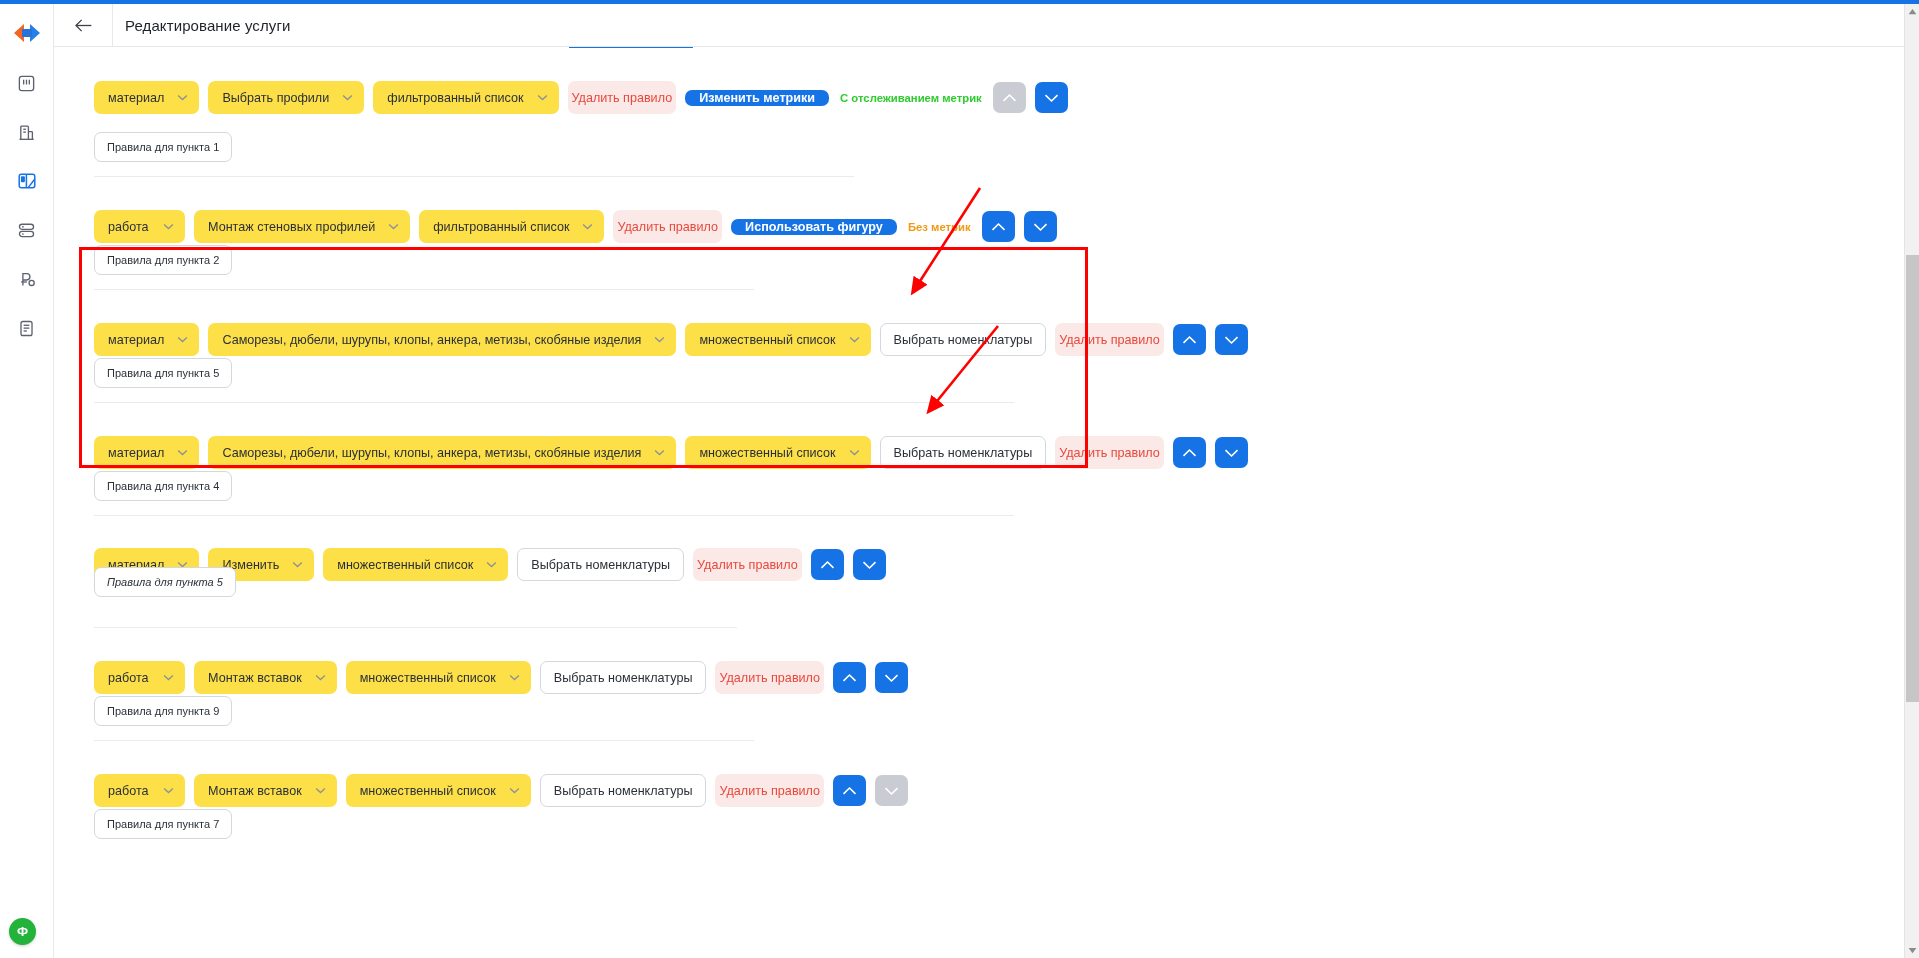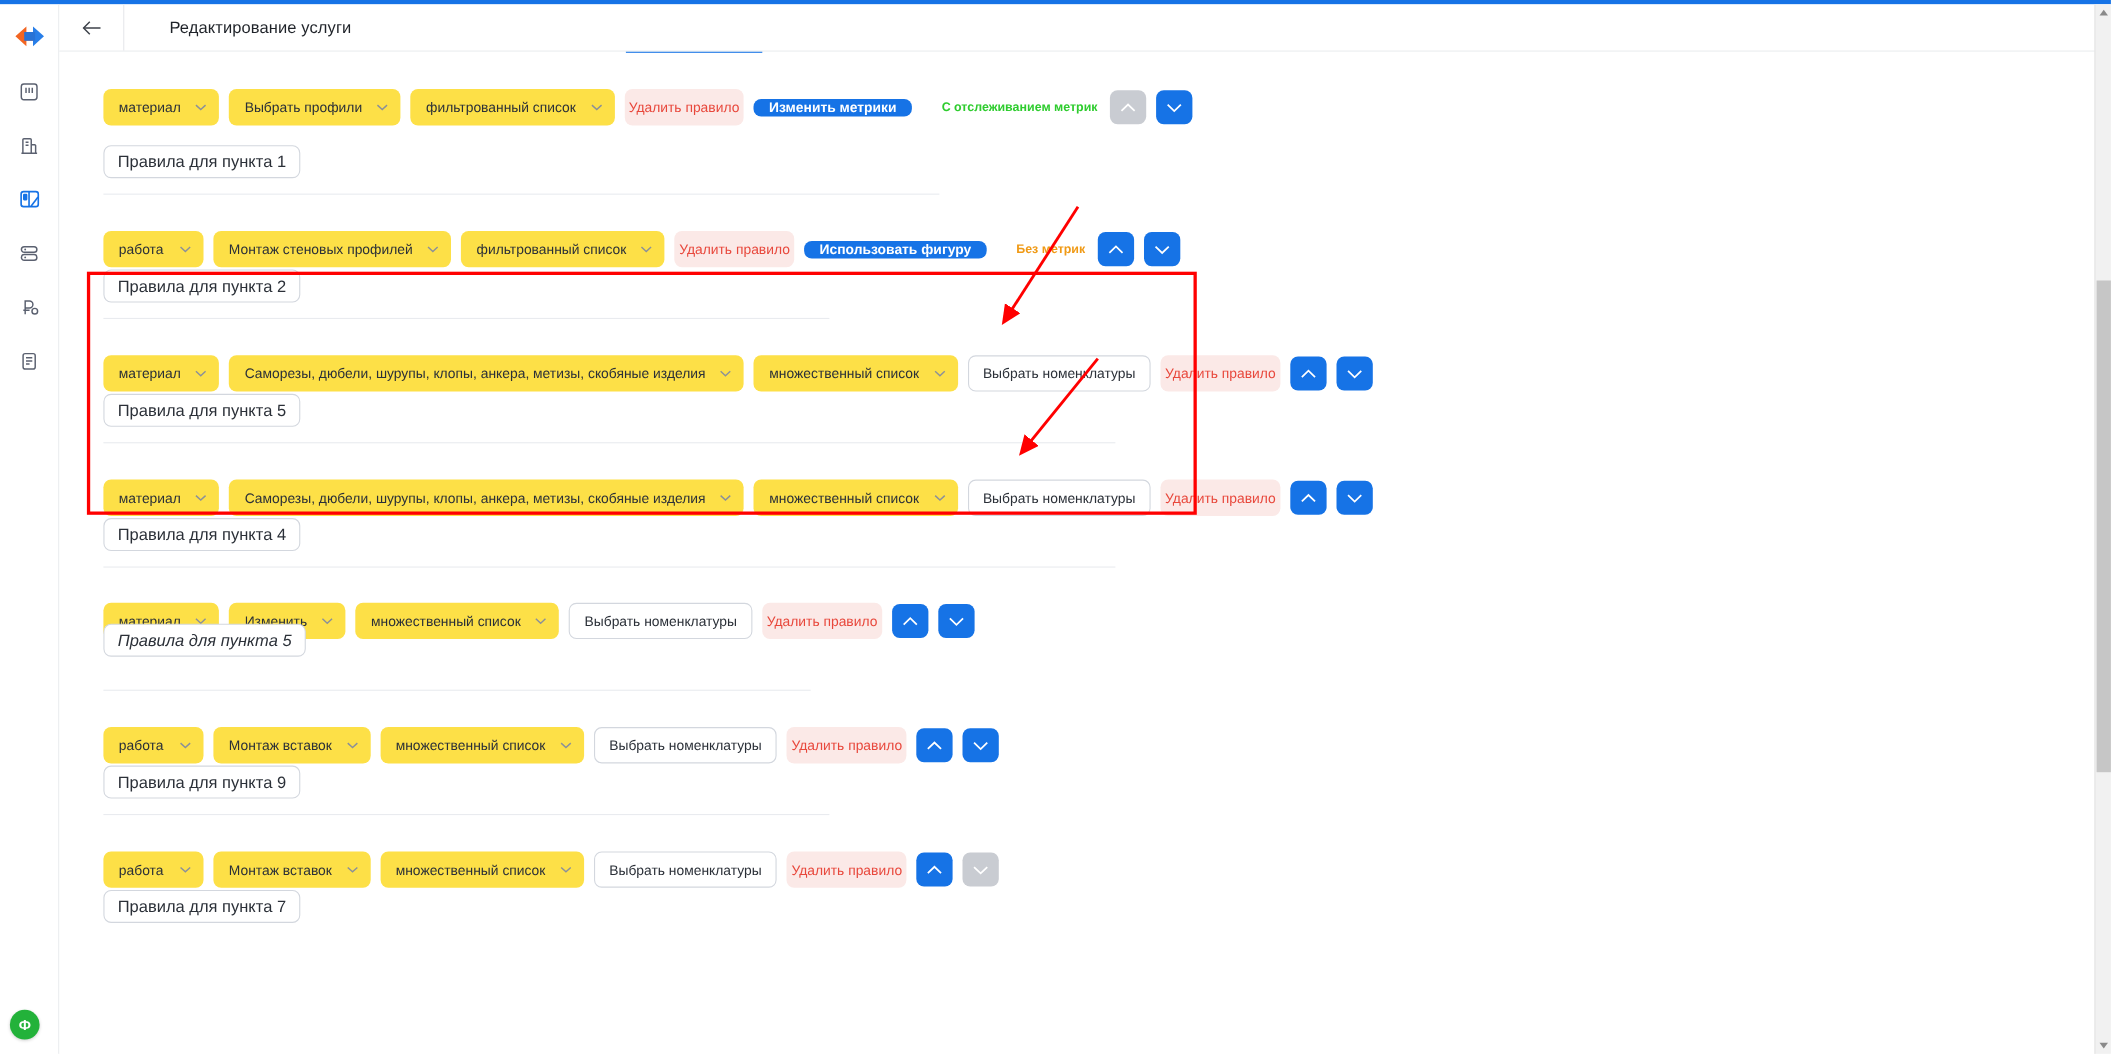--- a/index.html
+++ b/index.html
@@ -56,21 +56,21 @@
   }
   .back-btn {
     width: 58px; height: 42px;
     display: flex; align-items: center; justify-content: center;
     cursor: pointer; color: #3c4149;
   }
   .header-divider {
     width: 1px; height: 42px; background: #e6e8ec;
   }
   .page-title {
-    margin-left: 41px;
+    margin-left: 12px;
     font-size: 15px; color: #1f2329; letter-spacing: .1px;
   }
 
   
   .main {
     position: absolute; left: 54px; top: 47px;
     width: 1850px; height: 911px;
     background: #ffffff;
     overflow: hidden;
   }
@@ -116,40 +116,40 @@
   }
   .btn-primary {
     background: #1673e6; border: none; border-radius: 7px;
     height: 16px; padding: 0 14px;
     display: flex; align-items: center;
     font-size: 12.6px; color: #ffffff; font-weight: 600;
     cursor: pointer; white-space: nowrap;
   }
   .metric-tag {
     font-size: 11.3px; font-weight: 700; white-space: nowrap;
-    margin-left: 18px; margin-right: 2px;
+    margin-left: 2px; margin-right: 2px;
   }
   .metric-ok { color: #2ecc2e; }
   .metric-none { color: #f09a16; }
 
   .arrow-btn {
     width: 33px; height: 31px; border-radius: 7px;
     background: #1673e6; border: none;
     display: flex; align-items: center; justify-content: center;
     cursor: pointer;
   }
   .arrow-btn.disabled { background: #c9ccd2; cursor: default; }
   .arrow-btn svg { display: block; }
 
   .sub-btn {
     background: #ffffff;
     border: 1px solid #d3d7de; border-radius: 7px;
     height: 30px; padding: 0 12px;
     display: inline-flex; align-items: center;
-    font-size: 15px; color: #2b3038;
+    font-size: 11px; color: #2b3038;
     cursor: pointer; white-space: nowrap;
   }
 
   .divider { height: 1px; background: #e9ebef; }
 
   
   .redbox {
     position: absolute;
     border: 3px solid #ff0000;
     pointer-events: none;

